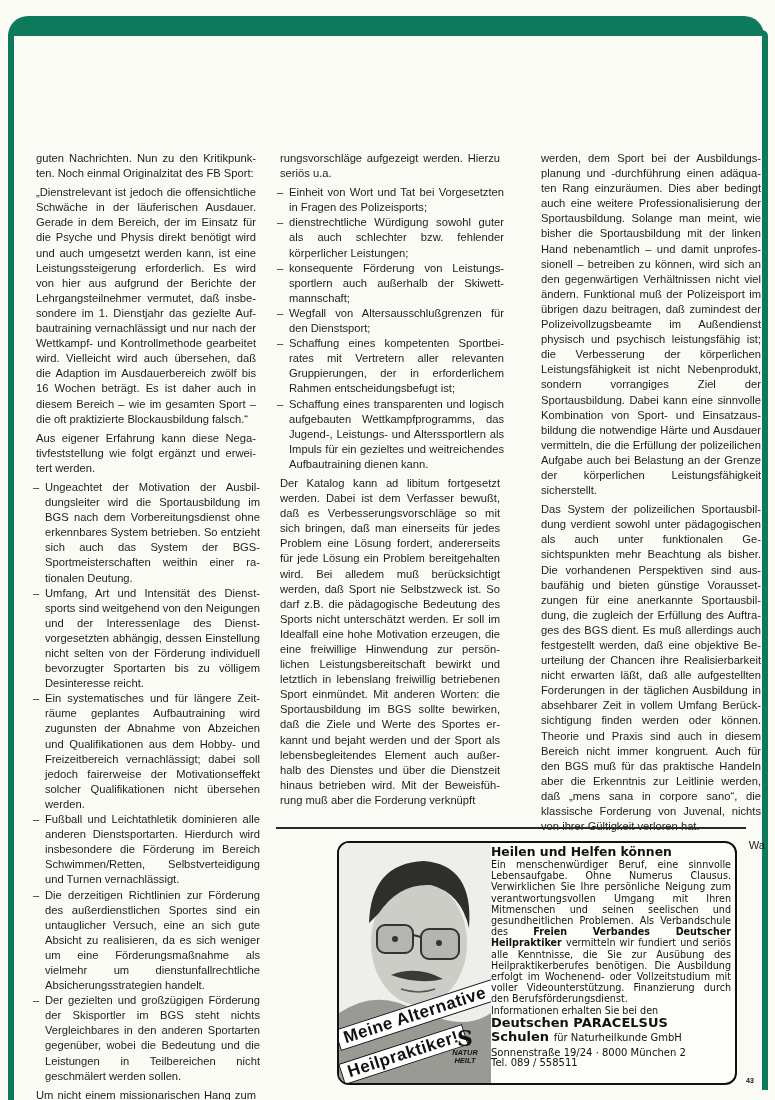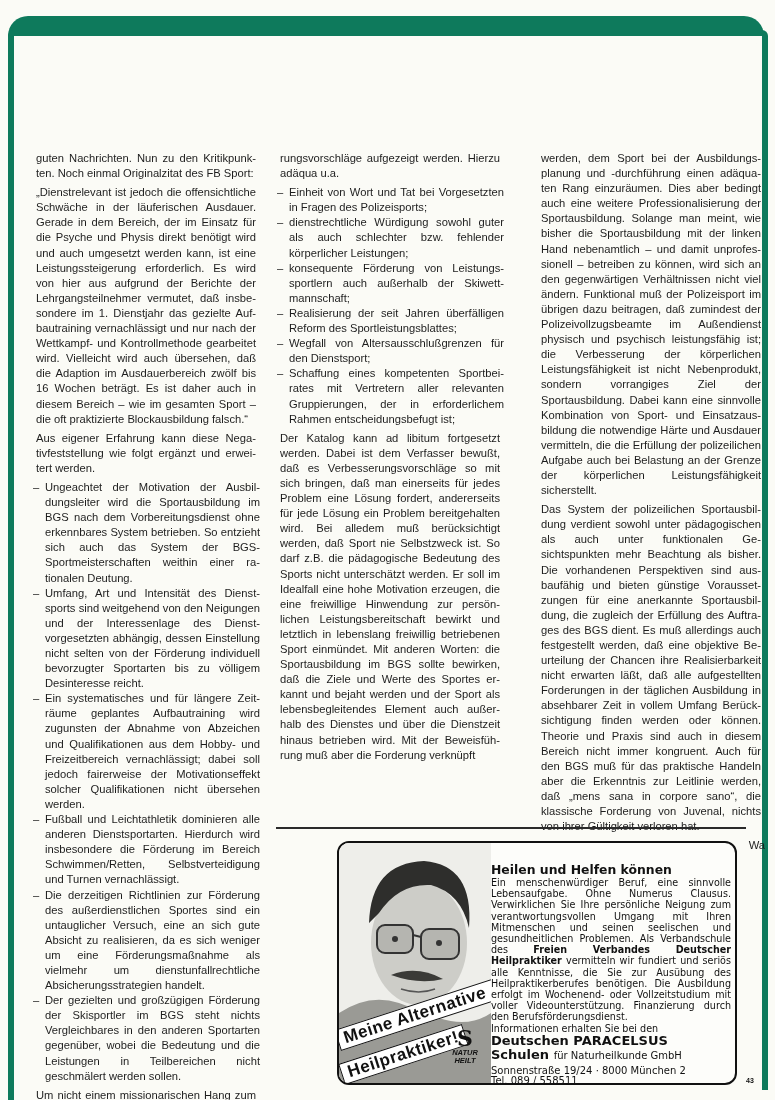--- a/index.html
+++ b/index.html
@@ -107,21 +107,21 @@
     position: absolute;
     left: 108px; top: 184px;
     width: 36px;
     text-align: center;
     color: #111;
   }
   .logo .mark { font-size: 22px; font-weight: bold; line-height: 22px; font-family: "DejaVu Serif", serif; }
   .logo .lt { font-size: 7.5px; line-height: 8px; font-weight: bold; font-style: italic; }
   .ad-text {
     position: absolute;
-    left: 152px; top: 20px;
+    left: 152px; top: 2px;
     width: 240px;
     font-family: "DejaVu Sans", sans-serif;
     font-size: 9.6px;
     line-height: 11.2px;
     text-align: justify;
     color: #111;
   }
   .ad-title { font-weight: bold; font-size: 12.4px; line-height: 14px; text-align: left; }
   .ad-bold { font-weight: bold; margin-top: 17px; }
   .ad-company { font-weight: bold; font-size: 13px; line-height: 14px; text-align: left; }
@@ -152,28 +152,28 @@
     <li>Umfang, Art und Intensität des Dienst­sports sind weitgehend von den Neigun­gen und der Interessenlage des Dienst­vorgesetzten abhängig, dessen Einstel­lung nicht selten von der Förderung indi­viduell bevorzugter Sportarten bis zu völligem Desinteresse reicht.</li>
     <li>Ein systematisches und für längere Zeit­räume geplantes Aufbautraining wird zugunsten der Abnahme von Abzeichen und Qualifikationen aus dem Hobby- und Freizeitbereich vernachlässigt; da­bei soll jedoch fairerweise der Motiva­tionseffekt solcher Qualifikationen nicht übersehen werden.</li>
     <li>Fußball und Leichtathletik dominieren alle anderen Dienstsportarten. Hier­durch wird insbesondere die Förderung im Bereich Schwimmen/Retten, Selbst­verteidigung und Turnen vernachläs­sigt.</li>
     <li>Die derzeitigen Richtlinien zur Förde­rung des außerdienstlichen Sportes sind ein untauglicher Versuch, eine an sich gute Absicht zu realisieren, da es sich weniger um eine Förderungsmaßnahme als vielmehr um dienstunfallrechtliche Absicherungsstrategien handelt.</li>
     <li>Der gezielten und großzügigen Förde­rung der Skisportler im BGS steht nichts Vergleichbares in den anderen Sportar­ten gegenüber, wobei die Bedeutung und die Leistungen in Teilbereichen nicht geschmälert werden sollen.</li>
   </ul>
   <p>Um nicht einem missionarischen Hang zum Visionären zu erliegen, sollen – zu­mindest in Ansätzen – auch Verbesse­</p>
 </div>
 
 <div class="col" id="col2">
-  <p>rungsvorschläge aufgezeigt werden. Hier­zu adäqua u.a.</p>
+  <p>rungsvorschläge aufgezeigt werden. Hier­zu seriös u.a.</p>
   <ul>
     <li>Einheit von Wort und Tat bei Vorgesetz­ten in Fragen des Polizeisports;</li>
     <li>dienstrechtliche Würdigung sowohl gu­ter als auch schlechter bzw. fehlender körperlicher Leistungen;</li>
     <li>konsequente Förderung von Leistungs­sportlern auch außerhalb der Skiwett­mannschaft;</li>
-    <li>Realisierung der seit Jahren überfälli­gen Reform des Sportleistungsblattes;</li>
     <li>Wegfall von Altersausschlußgrenzen für den Dienstsport;</li>
     <li>Schaffung eines kompetenten Sportbei­rates mit Vertretern aller relevanten Gruppierungen, der in erforderlichem Rahmen entscheidungsbefugt ist;</li>
+    <li>Schaffung eines transparenten und lo­gisch aufgebauten Wettkampfpro­gramms, das Jugend-, Leistungs- und Alterssportlern als Impuls für ein geziel­tes und weitreichendes Aufbautraining dienen kann.</li>
   </ul>
   <p>Der Katalog kann ad libitum fortgesetzt werden. Dabei ist dem Verfasser bewußt, daß es Verbesserungsvorschläge so mit sich bringen, daß man einerseits für jedes Problem eine Lösung fordert, andererseits für jede Lösung ein Problem bereitgehal­ten wird. Bei alledem muß berücksichtigt werden, daß Sport nie Selbstzweck ist. So darf z.B. die pädagogische Bedeutung des Sports nicht unterschätzt werden. Er soll im Idealfall eine hohe Motivation erzeugen, die eine freiwillige Hinwendung zur persön­lichen Leistungsbereitschaft bewirkt und letztlich in lebenslang freiwillig betriebenen Sport einmündet. Mit anderen Worten: die Sportausbildung im BGS sollte bewirken, daß die Ziele und Werte des Sportes er­kannt und bejaht werden und der Sport als lebensbegleitendes Element auch außer­halb des Dienstes und über die Dienstzeit hinaus betrieben wird. Mit der Beweisfüh­rung muß aber die Forderung verknüpft</p>
 </div>
 
 <div class="col" id="col3">
   <p>werden, dem Sport bei der Ausbildungs­planung und -durchführung einen adäqua­ten Rang einzuräumen. Dies aber bedingt auch eine weitere Professionalisierung der Sportausbildung. Solange man meint, wie bisher die Sportausbildung mit der linken Hand nebenamtlich – und damit unprofes­sionell – betreiben zu können, wird sich an den gegenwärtigen Verhältnissen nicht viel ändern. Funktional muß der Polizei­sport im übrigen dazu beitragen, daß zu­mindest der Polizeivollzugsbeamte im Au­ßendienst physisch und psychisch lei­stungsfähig ist; die Verbesserung der kör­perlichen Leistungsfähigkeit ist nicht Ne­benprodukt, sondern vorrangiges Ziel der Sportausbildung. Dabei kann eine sinnvol­le Kombination von Sport- und Einsatzaus­bildung die notwendige Härte und Ausdau­er vermitteln, die die Erfüllung der polizeili­chen Aufgabe auch bei Belastung an der Grenze der körperlichen Leistungsfähig­keit sicherstellt.</p>
   <p>Das System der polizeilichen Sportausbil­dung verdient sowohl unter pädagogi­schen als auch unter funktionalen Ge­sichtspunkten mehr Beachtung als bisher. Die vorhandenen Perspektiven sind aus­baufähig und bieten günstige Vorausset­zungen für eine anerkannte Sportausbil­dung, die zugleich der Erfüllung des Auftra­ges des BGS dient. Es muß allerdings auch festgestellt werden, daß eine objektive Be­urteilung der Chancen ihre Realisierbarkeit nicht erwarten läßt, daß alle aufgestellten Forderungen in der täglichen Ausbildung in absehbarer Zeit in vollem Umfang Berück­sichtigung finden werden oder können. Theorie und Praxis sind auch in diesem Bereich nicht immer kongruent. Auch für den BGS muß für das praktische Handeln aber die Erkenntnis zur Leitlinie werden, daß „mens sana in corpore sano“, die klassische Forderung von Juvenal, nichts von ihrer Gültigkeit verloren hat.</p>
   <div class="signoff">
     <span>werden.</span>
     <span>Wa</span>

